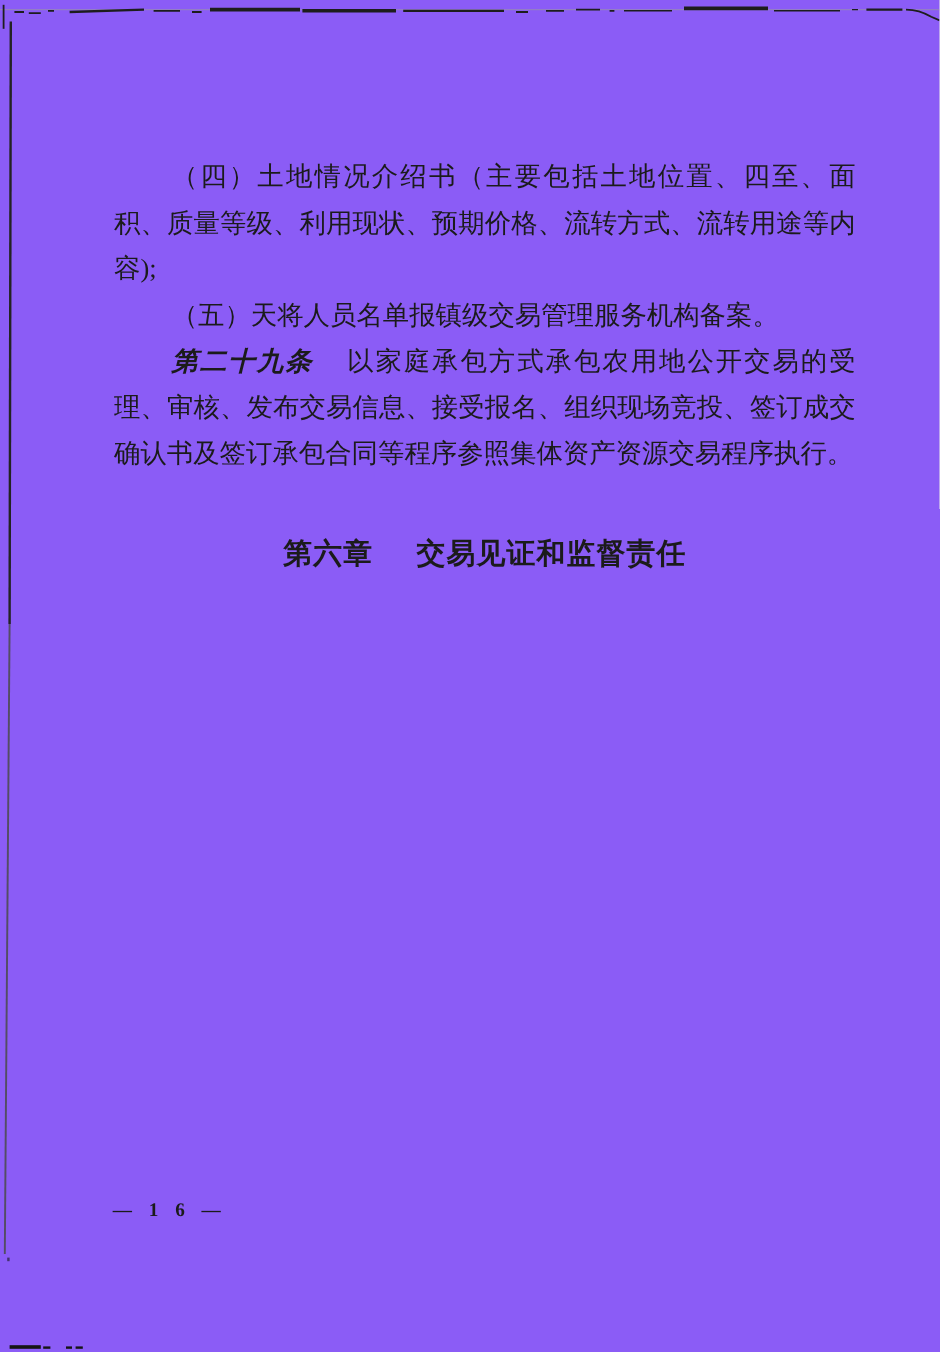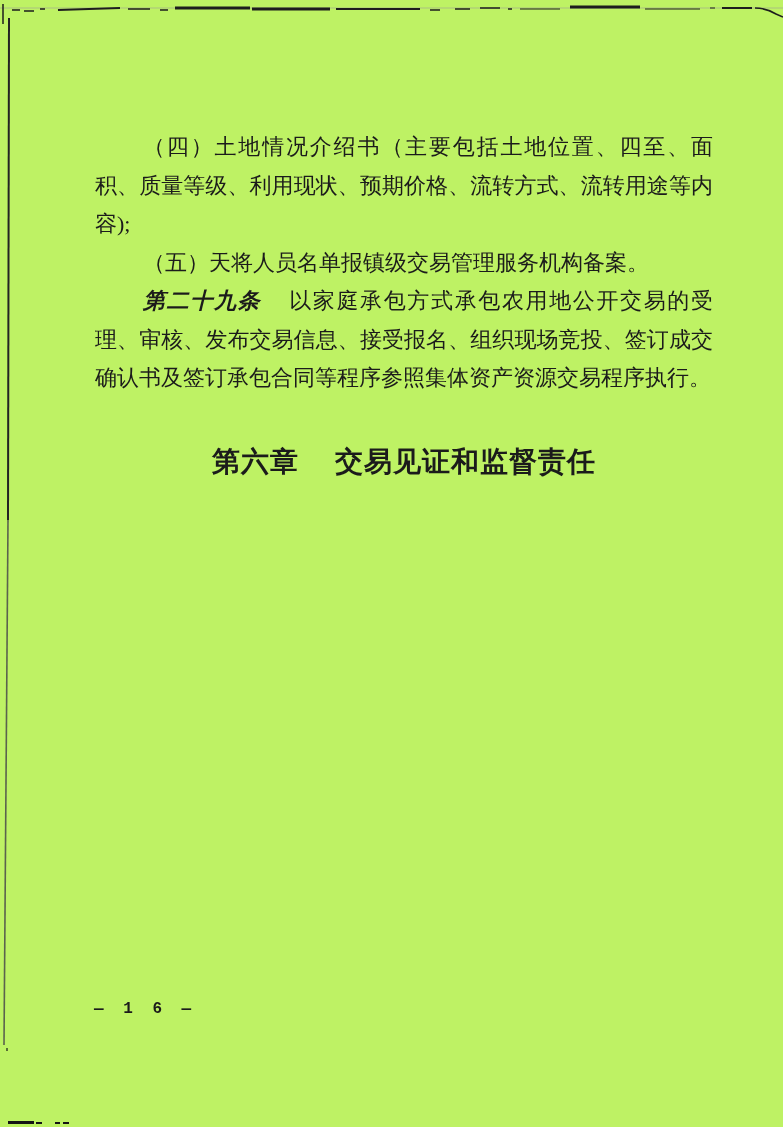--- a/index.html
+++ b/index.html
@@ -4,21 +4,21 @@
 <style>
   html, body {
     margin: 0;
     padding: 0;
     background: #e8e8e8;
   }
   .page {
     position: relative;
     width: 783px;
     height: 1127px;
-    background: #bef264;
+    background: #8b5cf6;
     overflow: hidden;
     font-family: "Liberation Serif", "DejaVu Serif", serif;
     color: #1b1b1b;
   }
   .artifacts {
     position: absolute;
     left: 0;
     top: 0;
     pointer-events: none;
   }
@@ -38,36 +38,36 @@
   .art-num {
     font-weight: bold;
     margin-right: 28px;
     font-style: italic;
   }
   .chapter-heading {
     margin: 45px 0 38px 0;
     text-align: center;
     font-family: "Liberation Sans", "DejaVu Sans", sans-serif;
     font-weight: bold;
-    font-size: 28px;
+    font-size: 24px;
     letter-spacing: 1px;
     white-space: nowrap;
   }
   .heading-gap {
     display: inline-block;
     width: 36px;
   }
   .page-number {
     position: absolute;
     left: 94px;
     top: 1000px;
     font-size: 16px;
     font-weight: bold;
     letter-spacing: 5px;
-    font-family: Liberation Mono, monospace;
+    font-family: Liberation Serif, serif;
     color: #1b1b1b;
     white-space: nowrap;
   }
 </style>
 </head>
 <body>
 
 <div class="page">
 
   <svg class="artifacts" width="783" height="1127" viewBox="0 0 783 1127">

